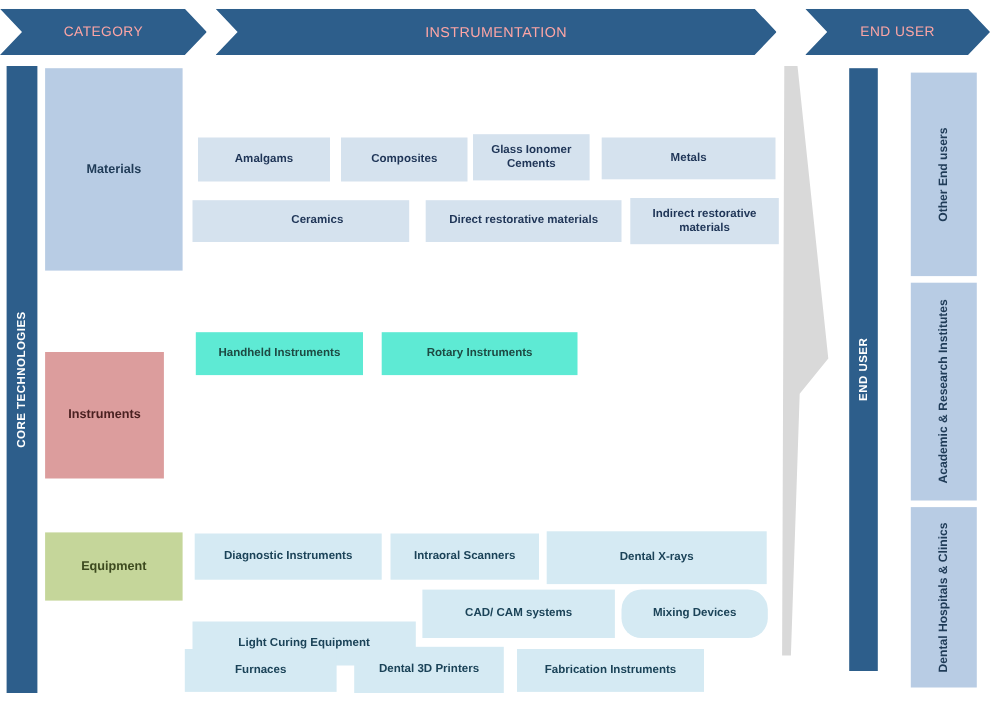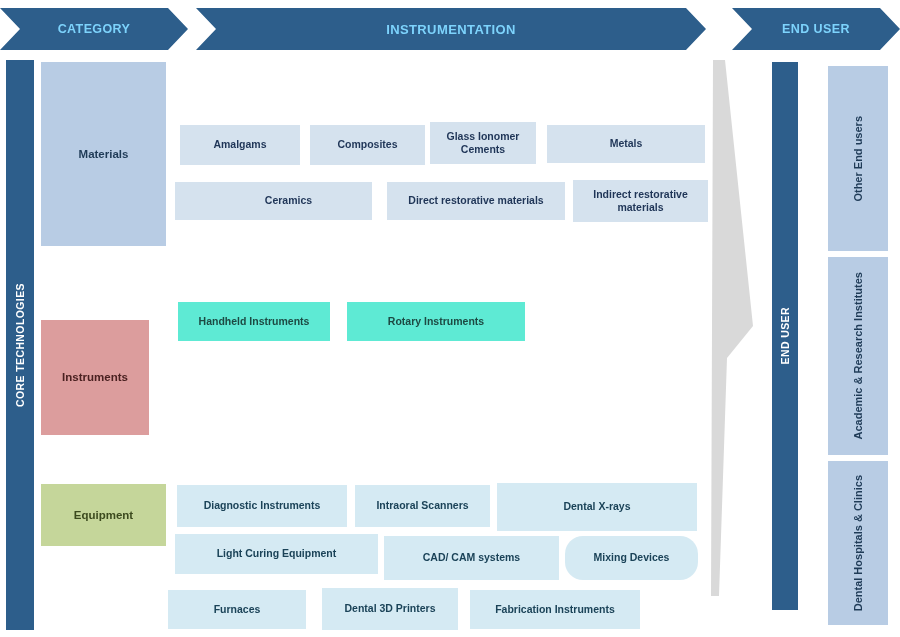--- a/index.html
+++ b/index.html
@@ -1,23 +1,23 @@
 <!DOCTYPE html>
 <html><head>
 <meta charset="utf-8">
 <style>
   html,body{margin:0;padding:0;background:#ffffff;}
   body{width:900px;height:637px;position:relative;overflow:hidden;
        font-family:"Liberation Sans","DejaVu Sans",sans-serif;
        -webkit-font-smoothing:antialiased;}
 
   
-  .chev{position:absolute;background:#2d5e8b;color:#7dd3fc;
+  .chev{position:absolute;background:#2d5e8b;color:#fca5a5;
         display:flex;align-items:center;justify-content:center;
-        font-weight:bold;letter-spacing:.4px;}
+        font-weight:normal;letter-spacing:.4px;}
   .chev span{position:relative;z-index:2;}
 
   #banner-category{left:0px;top:8px;width:188px;height:42px;font-size:12.5px;
      clip-path:polygon(0 0, 168px 0, 188px 21px, 168px 42px, 0 42px, 20px 21px);}
   #banner-instrumentation{left:196px;top:8px;width:510px;height:42px;font-size:13px;
      clip-path:polygon(0 0, 490px 0, 510px 21px, 490px 42px, 0 42px, 20px 21px);}
   #banner-enduser{left:732px;top:8px;width:168px;height:42px;font-size:12.5px;
      clip-path:polygon(0 0, 148px 0, 168px 21px, 148px 42px, 0 42px, 20px 21px);}
 
   
@@ -64,21 +64,21 @@
 
   
   #box-handheld-instruments{left:178px;top:302px;width:152px;height:39px;}
   #box-rotary-instruments{left:347px;top:302px;width:178px;height:39px;}
 
   
   #box-diagnostic-instruments{left:177px;top:485px;width:170px;height:42px;}
   #box-intraoral-scanners{left:355px;top:485px;width:135px;height:42px;}
   #box-dental-x-rays{left:497px;top:483px;width:200px;height:48px;}
   
-  #box-light-curing-equipment{left:175px;top:534px;width:203px;height:40px;}
+  #box-light-curing-equipment{left:175px;top:565px;width:203px;height:40px;}
   #box-cad-cam-systems{left:384px;top:536px;width:175px;height:44px;}
   #box-mixing-devices{left:565px;top:536px;width:133px;height:44px;border-radius:18px;}
   
   #box-furnaces{left:168px;top:590px;width:138px;height:39px;}
   #box-dental-3d-printers{left:322px;top:588px;width:136px;height:42px;}
   #box-fabrication-instruments{left:470px;top:590px;width:170px;height:39px;}
 
   
   #box-other-end-users{left:828px;top:66px;width:60px;height:185px;}
   #box-academic-research-institutes{left:828px;top:257px;width:60px;height:198px;}

